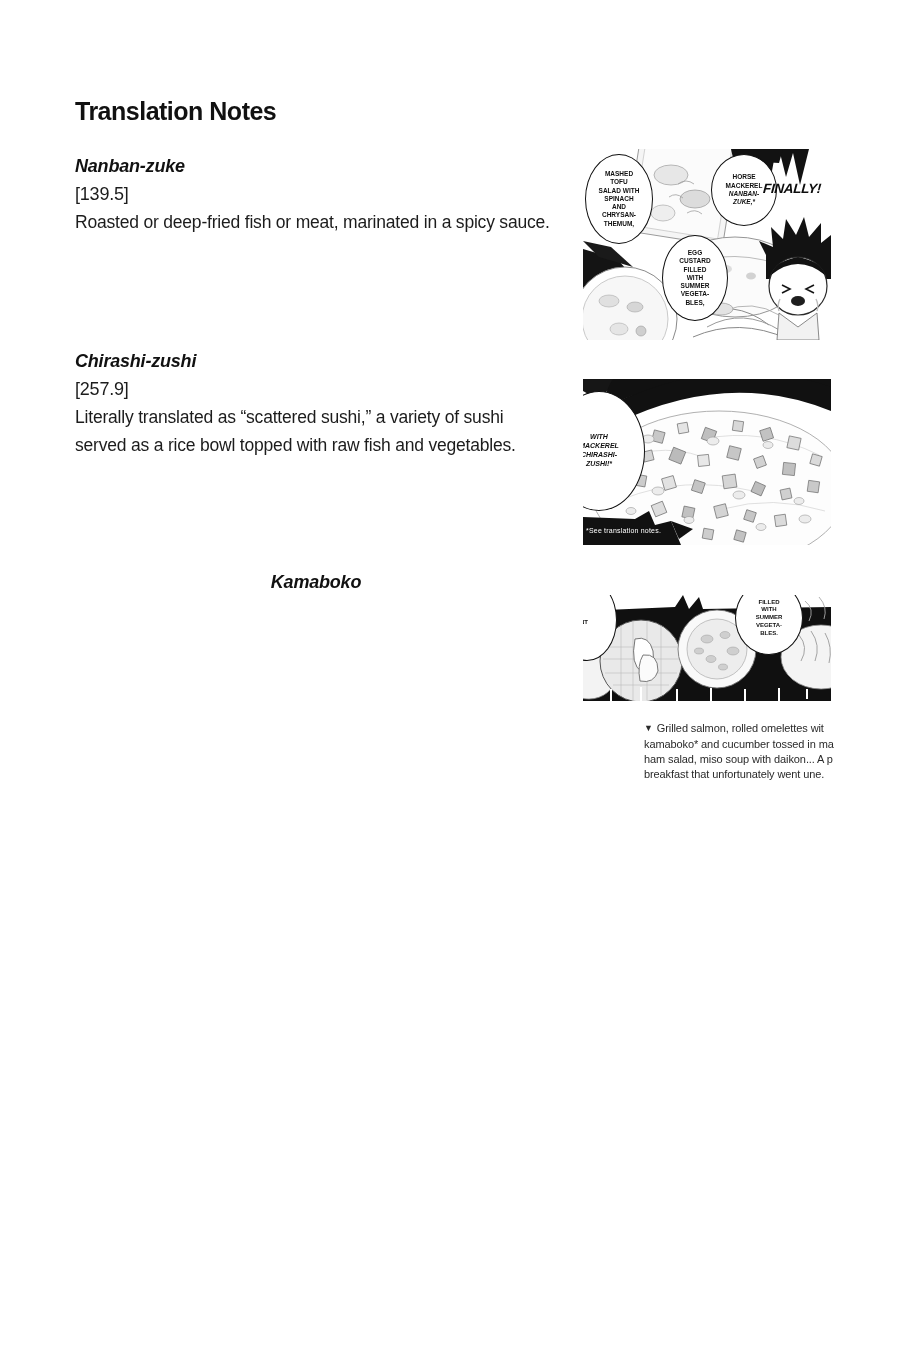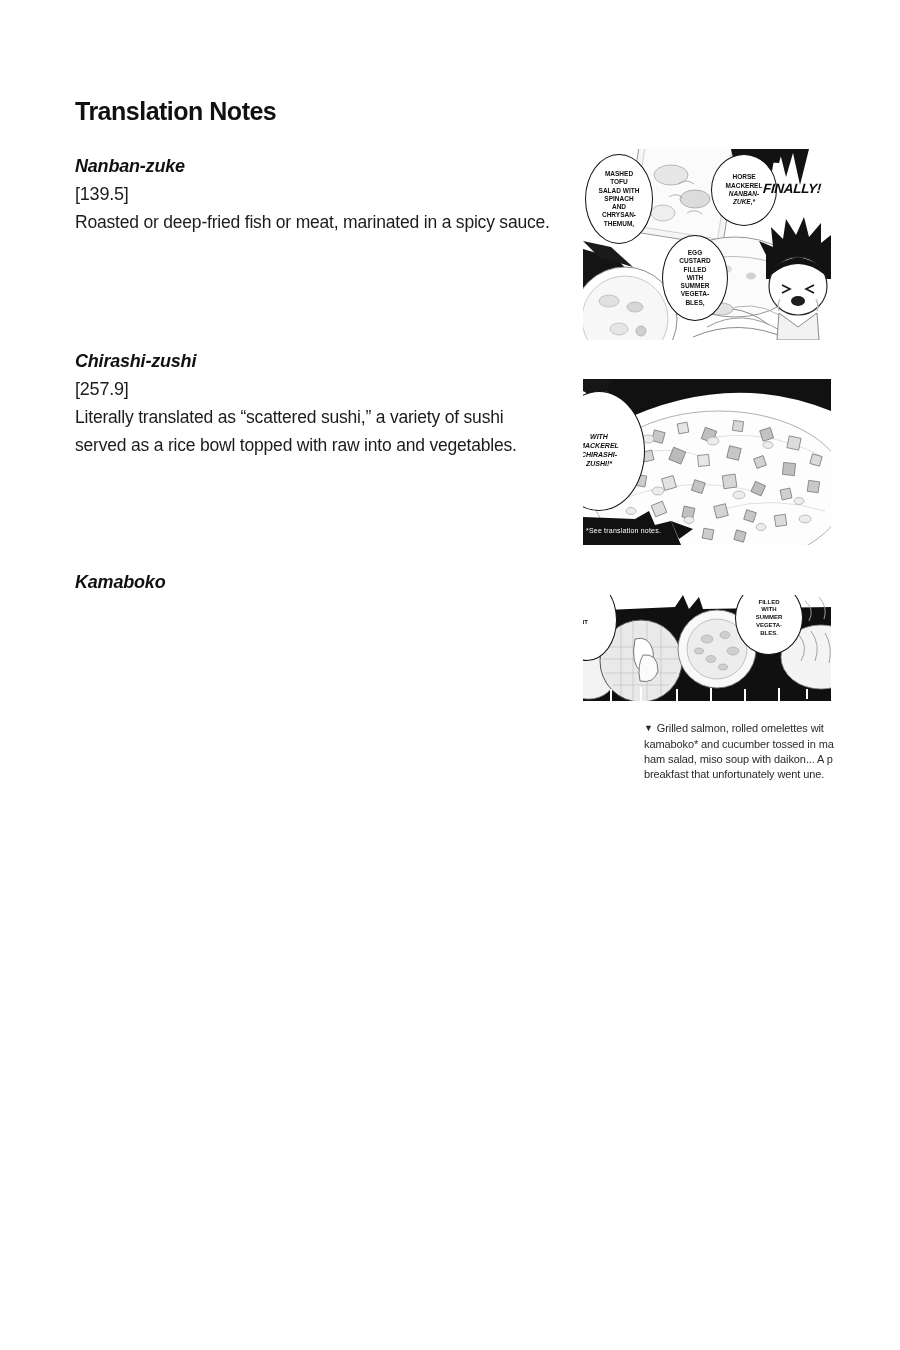--- a/index.html
+++ b/index.html
@@ -13,21 +13,21 @@
   .page-title {
     position:absolute; left:75px; top:70px;
     font-size:25px; font-weight:700; letter-spacing:-0.5px; color:#111;
   }
   .entry { position:absolute; left:75px; width:482px; line-height:28px; letter-spacing:-0.2px; }
   .entry .term { font-size:18px; font-weight:700; font-style:italic; color:#111; }
   .entry .ref  { font-size:18px; }
   .entry .desc { font-size:17.5px; }
   #entry-1 { top:125px; }
   #entry-2 { top:320px; }
-  #entry-3 { top:541px; }
+  #entry-3 { top:541px;text-align:center; }
 
   .panel { position:absolute; left:583px; width:248px; overflow:hidden; background:#fff; }
   #panel-1 { top:122px; height:191px; }
   #panel-2 { top:352px; height:166px; }
   #panel-3 { top:568px; height:116px; }
   .panel svg { position:absolute; left:0; top:0; }
 
   .bubble {
     position:absolute; background:#fff; border:1.5px solid #101010; border-radius:50%;
     display:flex; flex-direction:column; align-items:center; justify-content:center;
@@ -70,21 +70,21 @@
 
   <div class="entry" id="entry-1">
     <div class="term">Nanban-zuke</div>
     <div class="ref">[139.5]</div>
     <div class="desc">Roasted or deep-fried fish or meat, marinated in a spicy sauce.</div>
   </div>
 
   <div class="entry" id="entry-2">
     <div class="term">Chirashi-zushi</div>
     <div class="ref">[257.9]</div>
-    <div class="desc">Literally translated as “scattered sushi,” a variety of sushi served as a rice bowl topped with raw into and vegetables.</div>
+    <div class="desc">Literally translated as “scattered sushi,” a variety of sushi served as a rice bowl topped with raw fish and vegetables.</div>
   </div>
 
   <div class="entry" id="entry-3">
     <div class="term">Kamaboko</div>
   </div>
 
   <div class="panel" id="panel-1">
     <svg width="248" height="191" viewBox="0 0 248 191">
       <rect width="248" height="191" fill="#ffffff"></rect>
 

